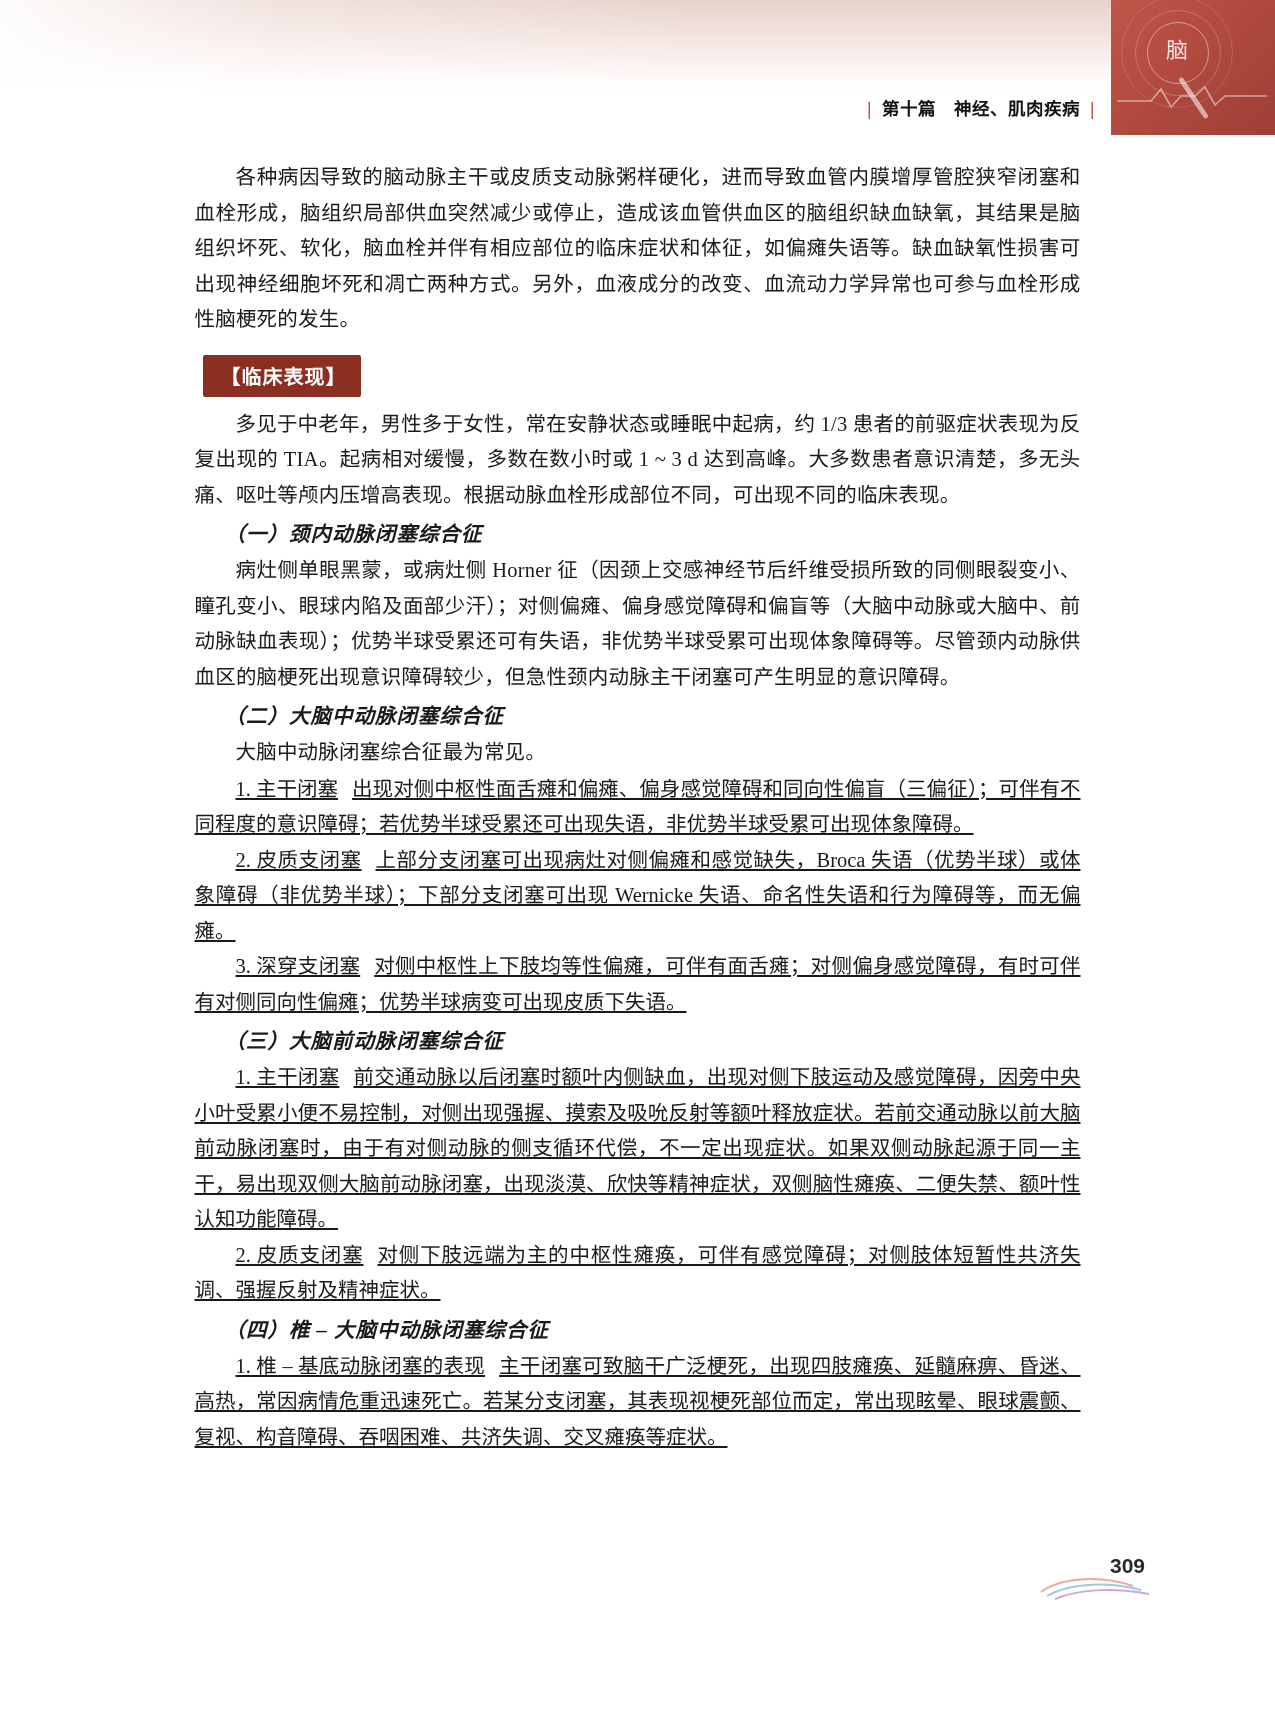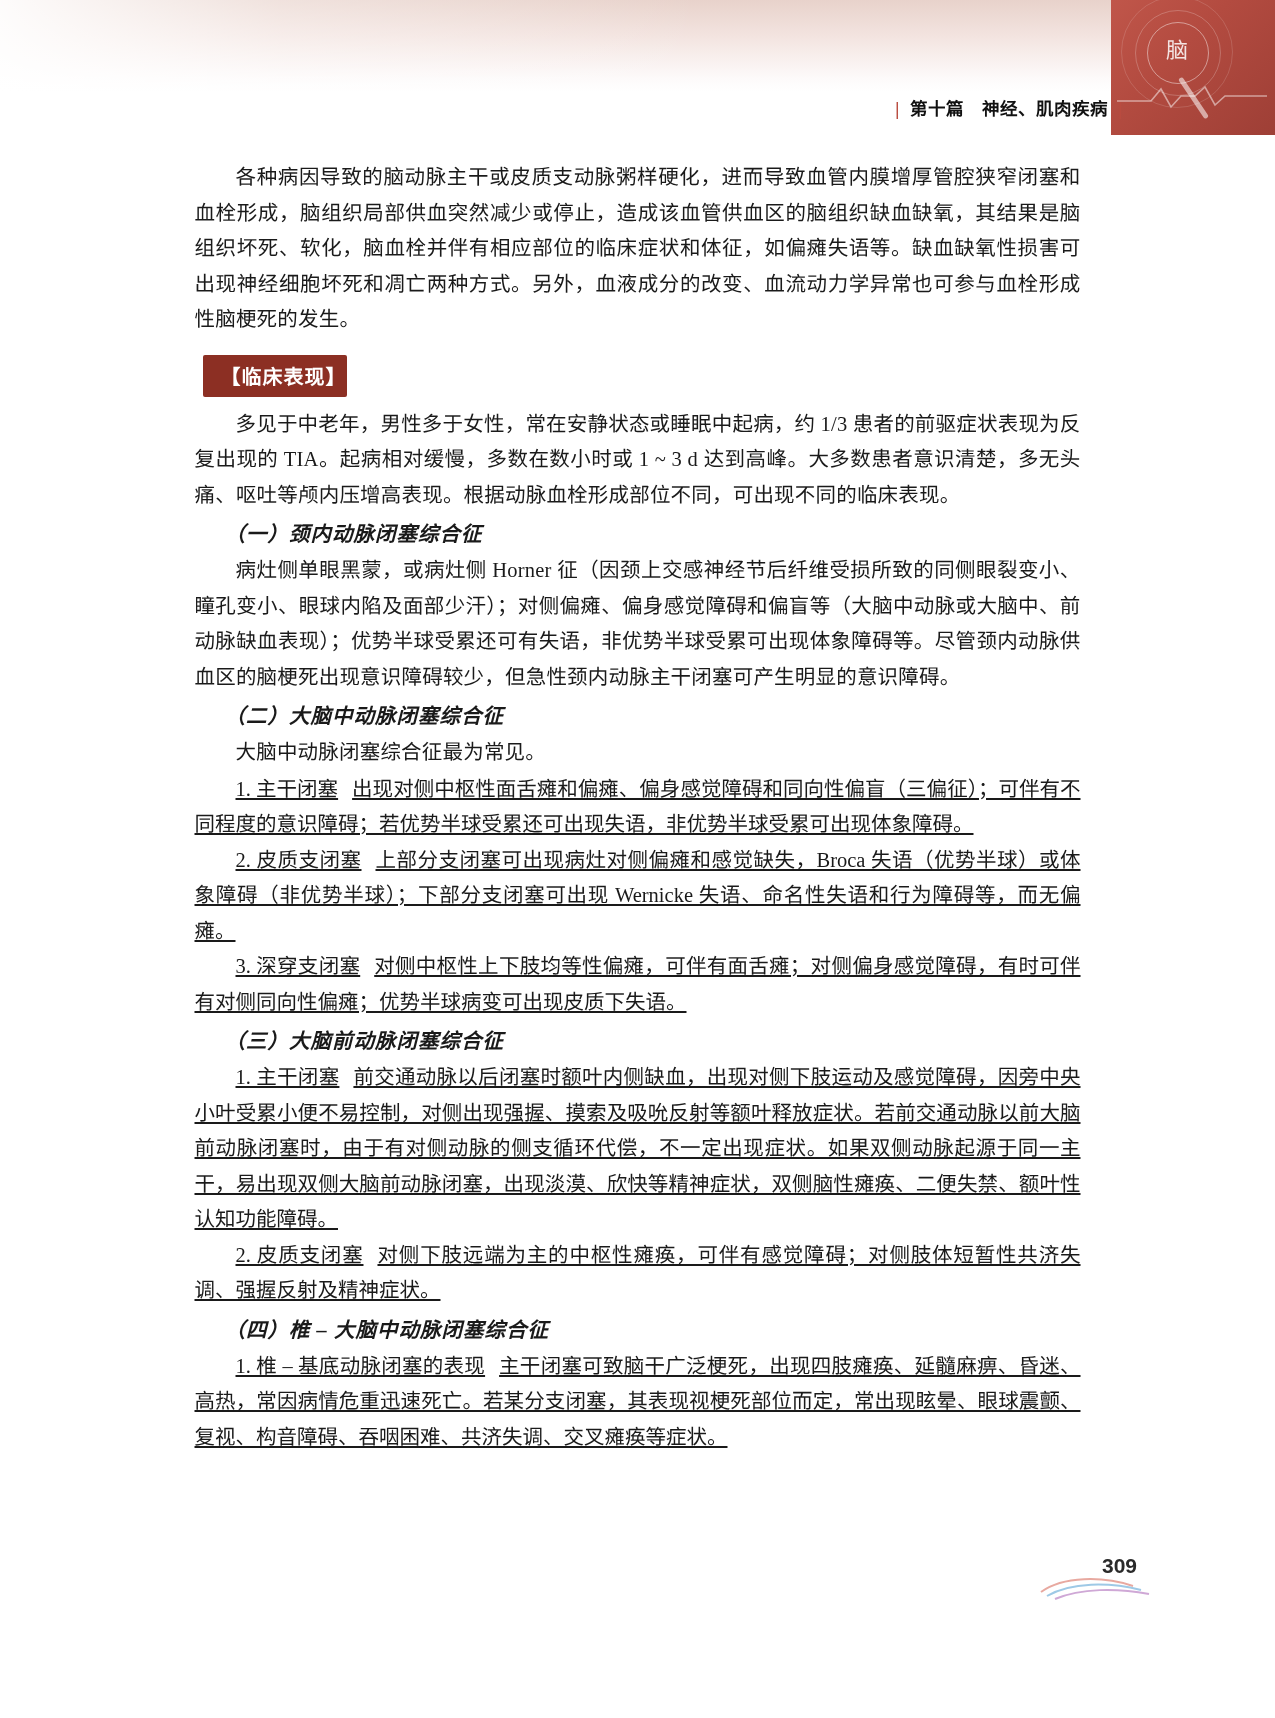--- a/index.html
+++ b/index.html
@@ -78,21 +78,20 @@
     position: absolute;
     top: 95px;
     left: 0;
     width: 1105px;
     text-align: right;
     font-family: "Liberation Sans", sans-serif;
     font-size: 17.5px;
     font-weight: bold;
     color: #111;
     letter-spacing: 0.5px;
-    padding-left: 28px;
   }
   .running-head .bar {
     display: inline-block;
     color: #b94c3f;
     font-weight: normal;
     margin: 0 10px;
   }
 
   
   .page {
@@ -125,21 +124,21 @@
     letter-spacing: 0.2px;
   }
 
   .section-tag {
     display: inline-block;
     background: #8c2f23;
     color: #ffffff;
     font-family: "Liberation Sans", sans-serif;
     font-size: 20px;
     font-weight: bold;
-    padding: 6px 0 7px 18px;
+    padding: 6px 14px 7px 18px;
     letter-spacing: 1px;
     margin: 16px 0 10px 8px;
     border-radius: 2px;
   }
 
   .numbered {
     font-size: 20.5px;
     line-height: 35.5px;
     text-align: justify;
     text-justify: inter-ideograph;
@@ -155,21 +154,21 @@
   
   .folio {
     position: absolute;
     right: 118px;
     bottom: 118px;
     width: 120px;
     height: 46px;
   }
   .folio .num {
     position: absolute;
-    right: 20px;
+    right: 12px;
     top: 0;
     font-family: "Liberation Sans", sans-serif;
     font-size: 21px;
     font-weight: bold;
     color: #2a2a2a;
   }
   .folio svg { position: absolute; left: 0; top: 20px; }
 </style>
 </head>
 <body>

